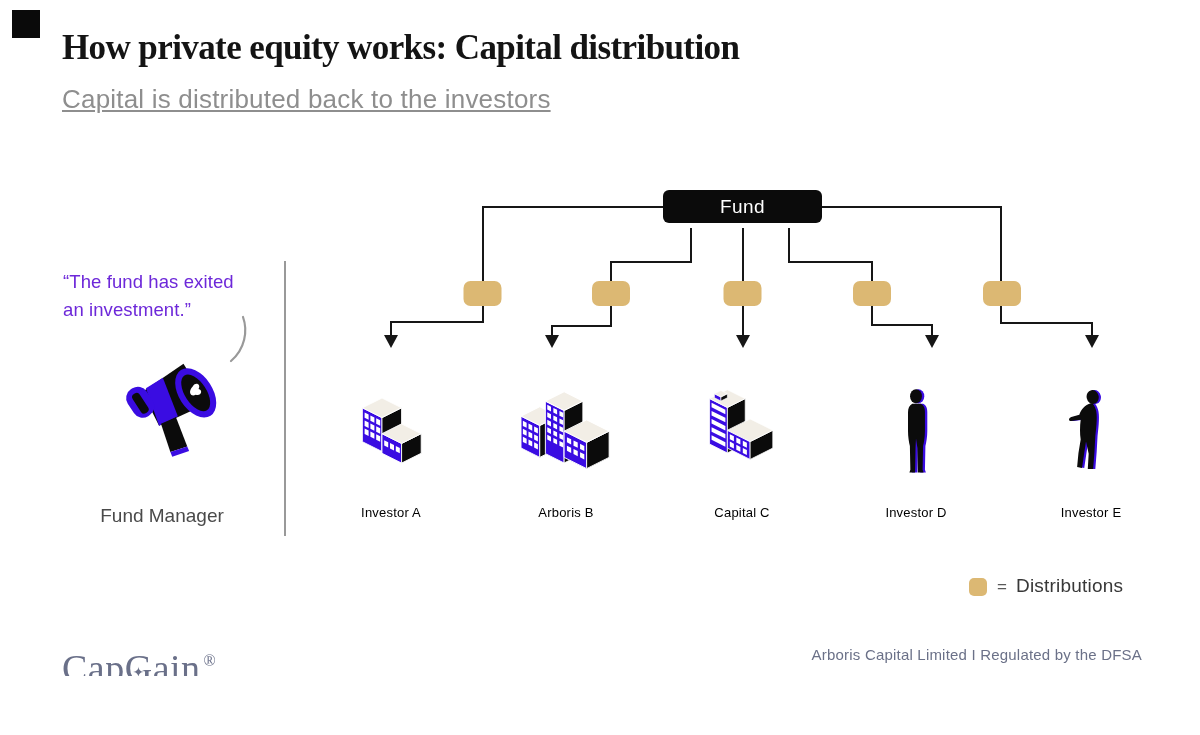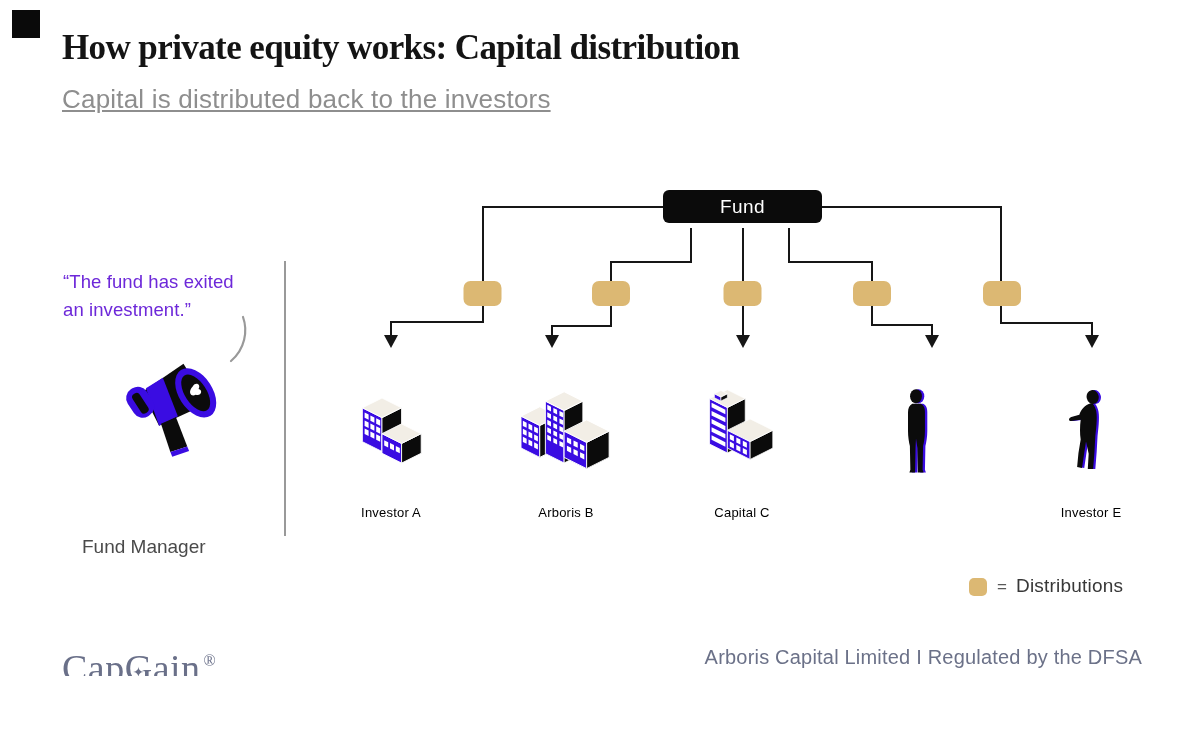--- a/index.html
+++ b/index.html
@@ -13,41 +13,41 @@
          font-size:35px;letter-spacing:-0.6px;color:#141414;white-space:nowrap;}
   .subtitle{left:62px;top:84px;font-size:26px;color:#8e8e8e;letter-spacing:0.2px;white-space:nowrap;text-decoration:underline;}
 
   .fund-box{left:663px;top:190px;width:159px;height:33px;background:#0b0b0b;border-radius:6px;
             color:#ffffff;font-size:19px;letter-spacing:0.4px;text-align:center;line-height:33px;z-index:3;}
 
   .conn-svg{left:0;top:0;z-index:1;}
 
   .quote{left:63px;top:268px;font-size:18.5px;line-height:27.5px;color:#6d28d9;letter-spacing:0.1px;}
   .megaphone{left:114px;top:350px;z-index:2;}
-  .fund-manager-label{left:82px;top:505px;width:160px;font-size:19px;color:#4a4a4a;margin-top:31px;}
+  .fund-manager-label{left:82px;top:505px;width:160px;text-align:center;font-size:19px;color:#4a4a4a;}
   .divider{left:284px;top:261px;width:2px;height:275px;background:#999999;}
 
   .investor-label{top:505px;width:170px;text-align:center;font-size:13px;color:#000000;letter-spacing:0.2px;}
   .lbl-a{left:306px;} .lbl-b{left:481px;} .lbl-c{left:657px;} .lbl-d{left:831px;} .lbl-e{left:1006px;}
   .icon-a{left:357px;top:390px;} .icon-b{left:519px;top:388px;} .icon-c{left:703px;top:384px;}
   .icon-d{left:900px;top:387px;} .icon-e{left:1066px;top:389px;}
 
   .legend-swatch{left:969px;top:578px;width:18px;height:18px;border-radius:5px;background:#dcb873;}
   .legend-equals{left:997px;top:577px;font-size:17px;color:#5a5a5a;}
   .legend-label{left:1016px;top:575px;font-size:19px;color:#383838;letter-spacing:0.2px;}
 
   .footer-logo{left:62px;top:632px;font-family:"Liberation Serif",serif;font-size:38px;
                color:#6a7089;letter-spacing:0.5px;margin-top:14px;}
   .logo-g{position:relative;display:inline-block;}
   .logo-star{position:absolute;left:50%;top:58%;transform:translate(-50%,-50%);
              font-family:"DejaVu Sans",sans-serif;font-size:14px;color:#6a7089;
              text-shadow:-1.5px 0 0 #fff,1.5px 0 0 #fff,0 -1.5px 0 #fff,0 1.5px 0 #fff,
                          -1px -1px 0 #fff,1px 1px 0 #fff,-1px 1px 0 #fff,1px -1px 0 #fff;}
   .registered{font-size:16px;position:relative;top:-15px;left:3px;letter-spacing:0;}
-  .disclaimer{right:58px;top:646px;font-size:20px;color:#6b7188;letter-spacing:0.2px;}
+  .disclaimer{right:58px;top:646px;font-size:15px;color:#6b7188;letter-spacing:0.2px;}
 </style>
 </head>
 <body>
 
 <div class="canvas">
 
   <div class="abs brand-mark"></div>
 
   <div class="abs title">How private equity works: Capital distribution</div>
   <div class="abs subtitle">Capital is distributed back to the investors</div>
@@ -233,20 +233,21 @@
         <path d="M28 16 C21 18 17 23 15 29 L6 31.5 C2.5 32.5 2.5 36.5 6 36 L16.5 34.5 C15.5 42 15.5 50 16.5 57 L14 72 L12.5 88 L18 89 L20.5 72 L22.5 59 L25.5 73 L24.5 90 L30.5 90 L32 71 L33 53 C34.5 41 35.5 29 33.5 23 C32 18.5 30.5 15.5 28 16 Z"></path>
       </g>
     </defs>
     <use href="#personE" fill="#3a0ce2" transform="translate(2.5,0)"></use>
     <use href="#personE" fill="#0b0b0b"></use>
   </svg>
 
   <div class="abs investor-label lbl-a">Investor A</div>
   <div class="abs investor-label lbl-b">Arboris B</div>
   <div class="abs investor-label lbl-c">Capital C</div>
+  <div class="abs investor-label lbl-d">Investor D</div>
   <div class="abs investor-label lbl-e">Investor E</div>
 
   <div class="abs legend-swatch"></div>
   <div class="abs legend-equals">=</div>
   <div class="abs legend-label">Distributions</div>
 
   <div class="abs footer-logo">
     <span>Cap</span><span class="logo-g"><span>G</span><span class="logo-star">✦</span></span><span>ain</span><span class="registered">®</span>
   </div>
 

